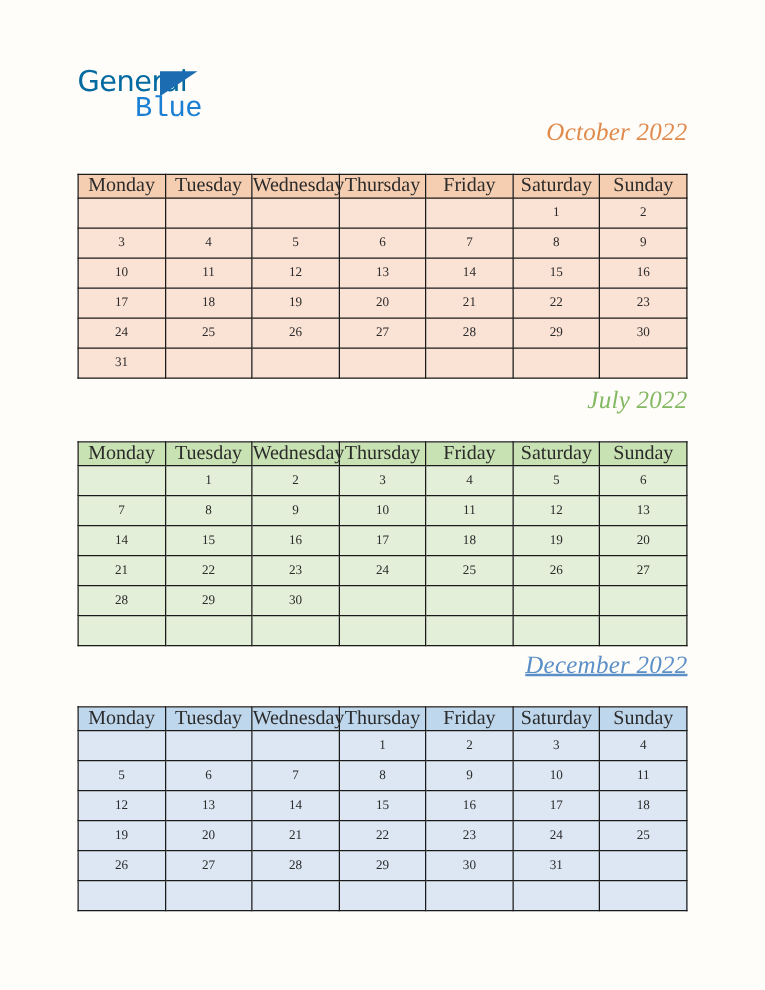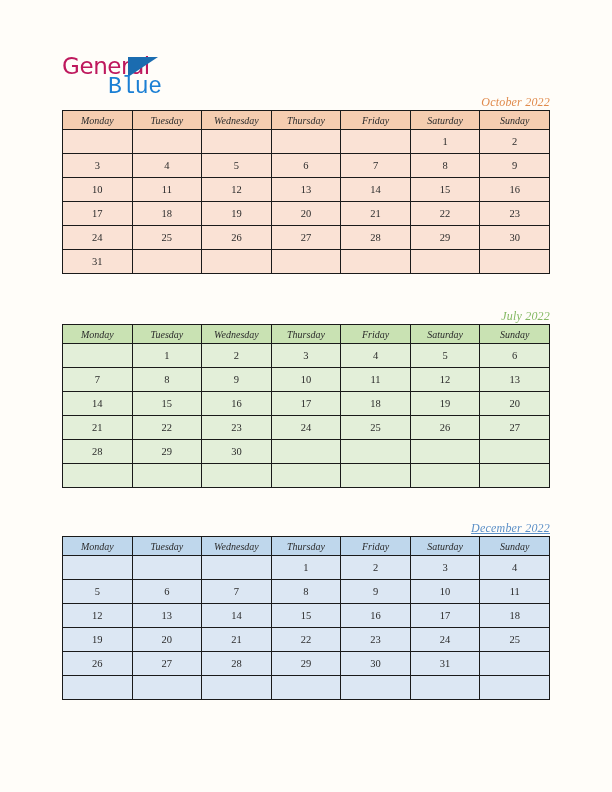--- a/index.html
+++ b/index.html
@@ -23,21 +23,21 @@
     width: 200px;
     height: 50px;
   }
   #logo .logo-general {
     position: absolute;
     left: 0;
     top: 0;
     font-family: "DejaVu Sans", sans-serif;
     font-size: 23px;
     letter-spacing: -0.4px;
-    color: #be185d;
+    color: #0369a1;
     line-height: 1;
   }
   #logo .logo-triangle {
     position: absolute;
     left: 66px;
     top: 2px;
     width: 0;
     height: 0;
     border-left: 30px solid #1b6cb0;
     border-bottom: 20px solid transparent;
@@ -59,41 +59,40 @@
     left: 62px;
     width: 488px;
   }
   #block-0 { top: 95px; }
   #block-1 { top: 309px; }
   #block-2 { top: 521px; }
 
   .month-title {
     text-align: right;
     font-style: italic;
-    font-size: 12px;
+    font-size: 20px;
     font-family: "Liberation Serif", serif;
-    padding-bottom: 0;
+    padding-bottom: 21px;
     letter-spacing: 0.2px;
   }
 
   table.cal {
     border-collapse: collapse;
     table-layout: fixed;
     width: 488px;
     border: 1px solid #1a1a1a;
   }
   table.cal th, table.cal td {
     border: 1px solid #1a1a1a;
     text-align: center;
     font-family: "Liberation Serif", serif;
   }
   table.cal th {
-    font-style: italic;
     font-weight: normal;
-    font-size: 10px;
+    font-size: 16px;
     color: #2b2b2b;
     height: 18px;
     padding: 0;
   }
   table.cal td {
     font-size: 10.5px;
     color: #2b2b2b;
     height: 23px;
     padding: 0;
   }

